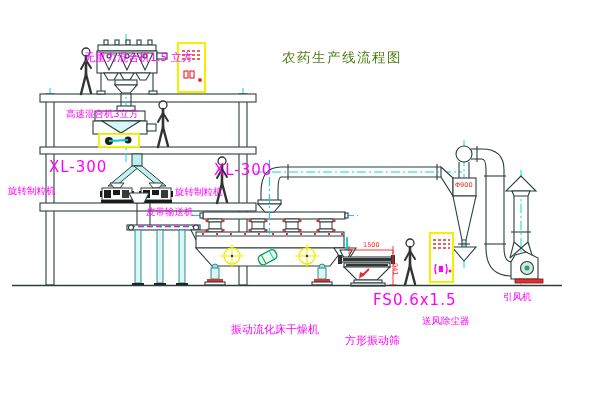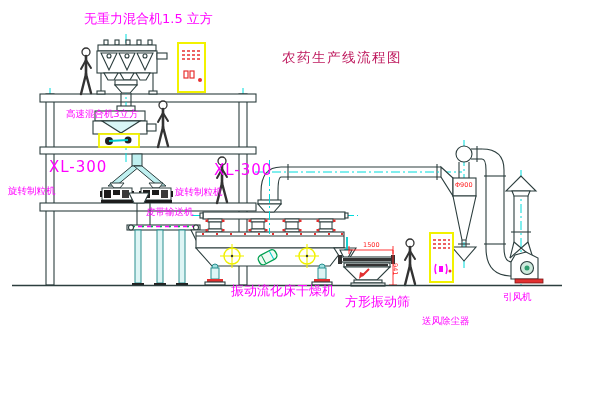--- a/index.html
+++ b/index.html
@@ -3,25 +3,25 @@
 <meta charset="utf-8">
 <style>
   html,body{margin:0;padding:0;background:#e8e8e8;}
   .canvas{position:relative;width:600px;height:403px;background:#ffffff;overflow:hidden;
           font-family:"DejaVu Sans","Liberation Sans",sans-serif;}
   svg{position:absolute;left:0;top:0;}
   .ln{stroke:#2c3e3e;fill:none;stroke-width:1.1;}
   .fw{fill:#ffffff;stroke:#2c3e3e;stroke-width:1.1;}
   .cl{stroke:#00dcdc;stroke-width:1;fill:none;stroke-dasharray:9 3 2 3;}
   .lbl{position:absolute;color:#ff00ff;line-height:1;white-space:nowrap;}
-  .s8{font-size:13px;}
+  .s8{font-size:11px;margin-top:40px;}
   .s9{font-size:9.5px;}
   .model{font-size:15px;letter-spacing:1px;margin-left:36px;}
   .dim{position:absolute;font-size:6.5px;color:#ff2020;line-height:1;white-space:nowrap;}
-  .title{position:absolute;left:282px;top:49px;color:#be185d;display:flex;align-items:flex-end;}
+  .title{position:absolute;left:282px;top:49px;color:#4d7c0f;display:flex;align-items:flex-end;}
   .title-main{font-size:13.5px;letter-spacing:1.5px;}
   .title-cap{font-size:20px;margin-left:3px;font-weight:300;}
   .rot90{transform:rotate(90deg);transform-origin:0 0;}
 </style>
 </head>
 <body>
 
 <div class="canvas">
 
 <svg width="600" height="403" viewBox="0 0 600 403">
@@ -316,20 +316,21 @@
 <span class="lbl s9" style="left:8px;top:186px;">旋转制粒机</span>
 
 <span class="lbl model" style="left:178px;top:163px;">XL-300</span>
 <span class="lbl s9" style="left:175px;top:187px;">旋转制粒机</span>
 
 <span class="lbl s9" style="left:146px;top:207px;">皮带输送机</span>
 
 <span class="lbl s8" style="left:231px;top:284px;">振动流化床干燥机</span>
 
 <span class="lbl s8" style="left:345px;top:295px;">方形振动筛</span>
+<span class="lbl model" style="left:337px;top:293px;">FS0.6x1.5</span>
 
 <span class="lbl s9" style="left:422px;top:292px;margin-top:24px;">送风除尘器</span>
 <span class="lbl s9" style="left:503px;top:292px;">引风机</span>
 
 <span class="dim" style="left:363px;top:242px;">1500</span>
 <span class="dim rot90" style="left:398px;top:263px;">941</span>
 <span class="dim" style="left:455px;top:182px;">Φ900</span>
 
 </div>
 

